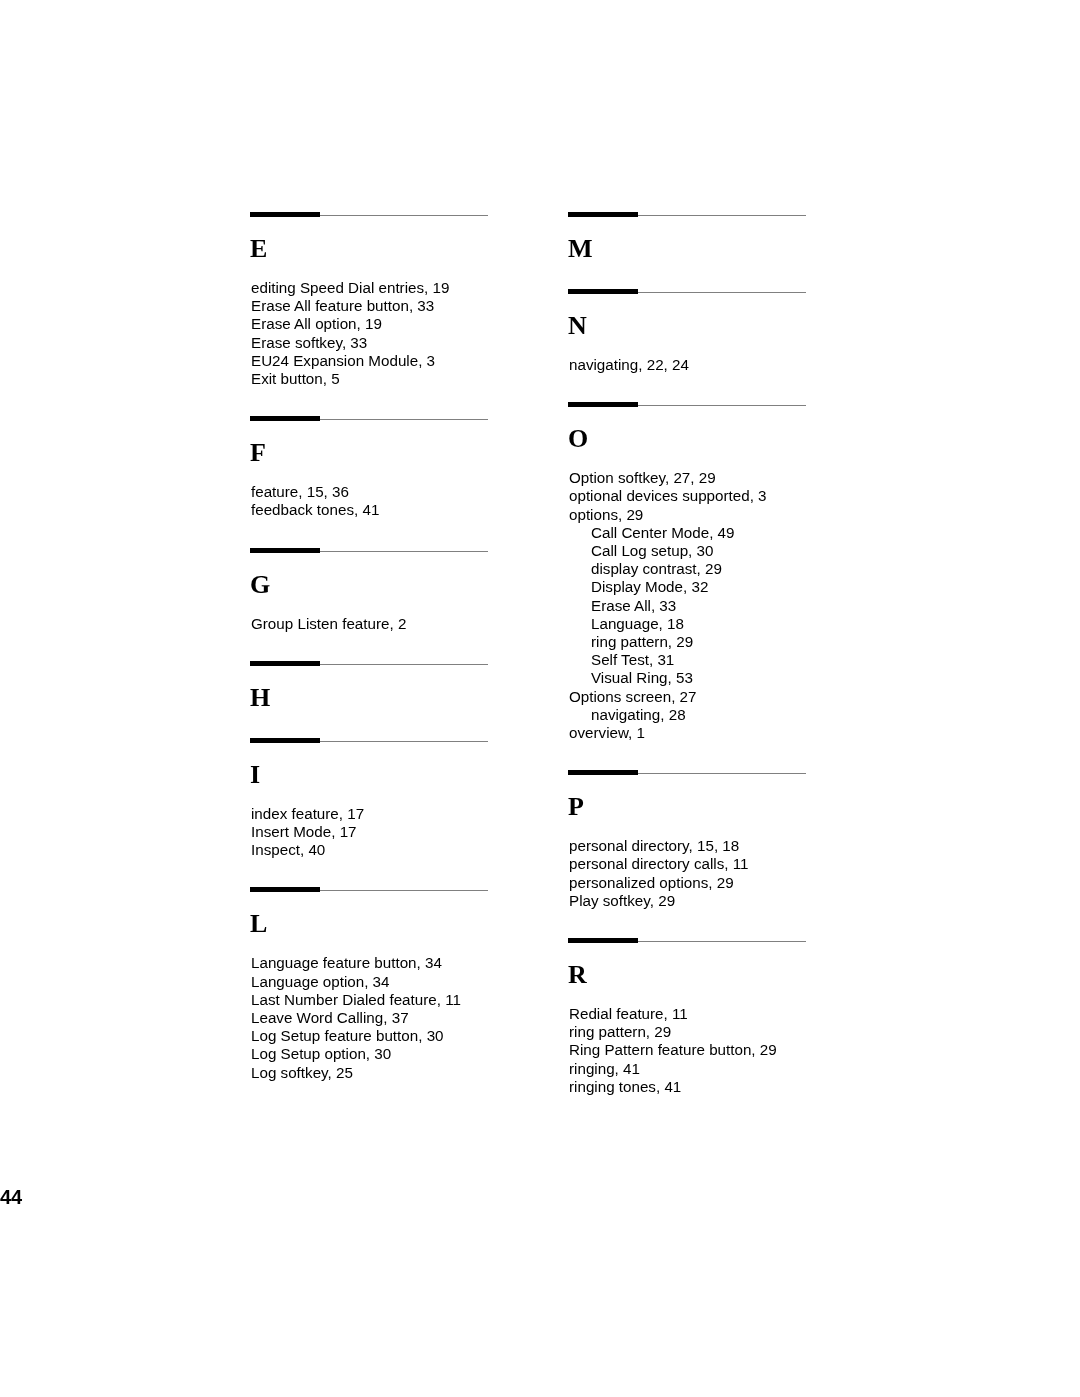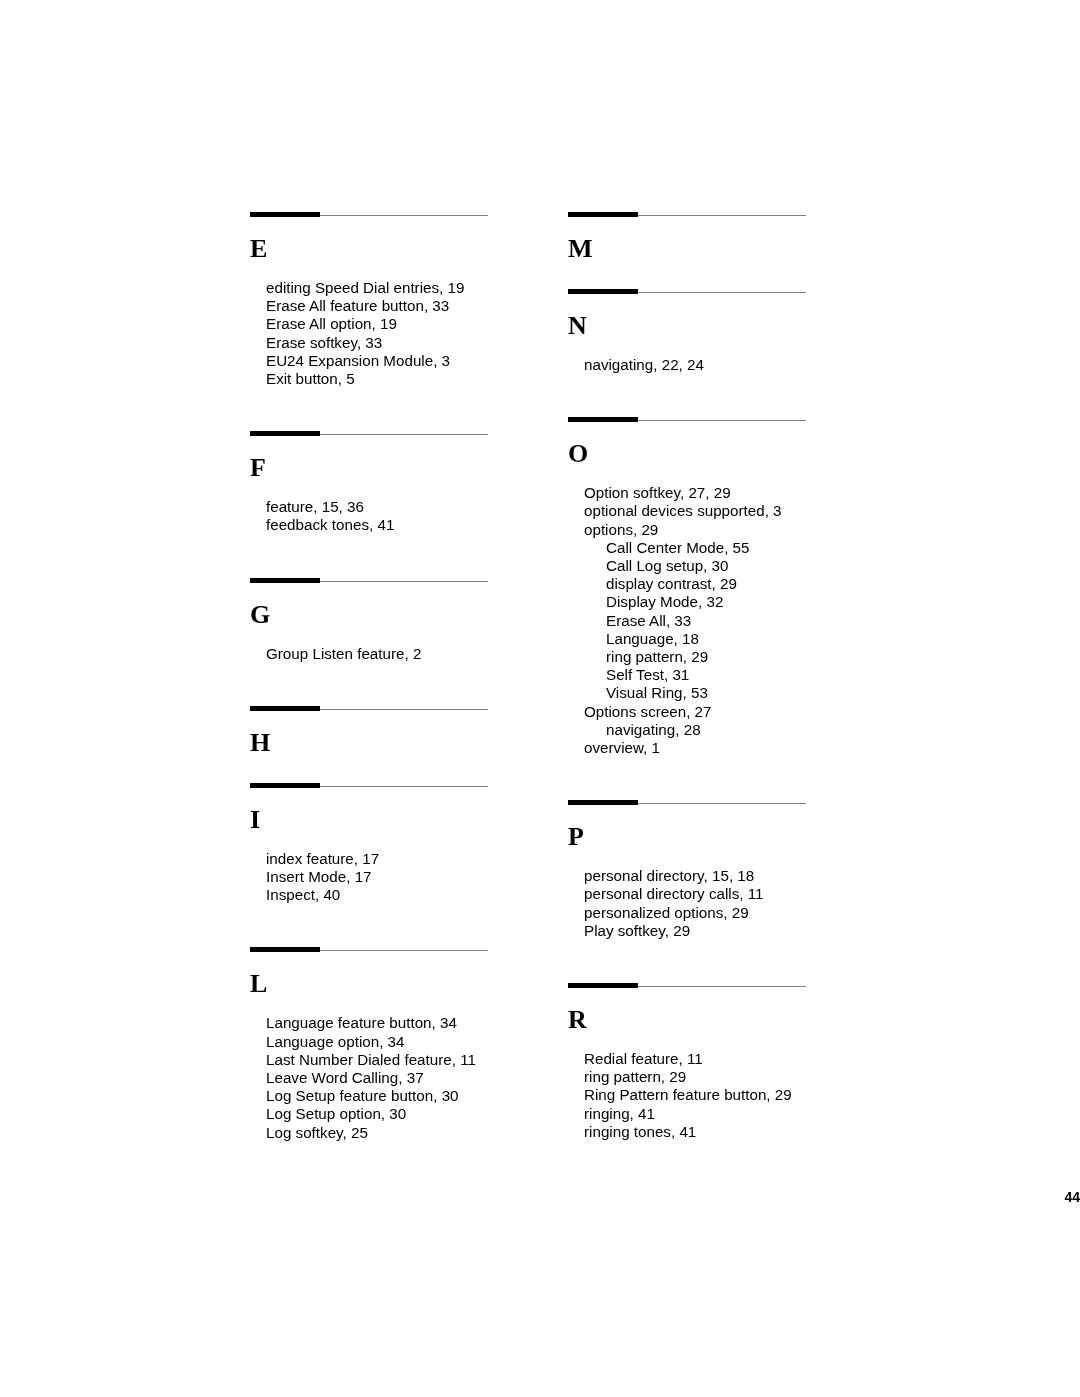--- a/index.html
+++ b/index.html
@@ -77,21 +77,21 @@
     font-size: 26px;
     line-height: 26px;
     color: #000000;
     margin-top: 19px;
     margin-bottom: 0;
     letter-spacing: 0px;
   }
 
   .entry-list {
     list-style: none;
-    margin: 16px;
+    margin: 1px;
     padding: 0;
     margin-top: 17px;
   }
   .entry {
     font-family: "Liberation Sans", sans-serif;
     font-size: 15.2px;
     line-height: 18.2px;
     color: #000000;
     white-space: nowrap;
   }
@@ -105,24 +105,24 @@
   }
   .gap-after {
     height: 27px;
   }
 
   .page-number {
     position: absolute;
     left: 0;
     top: 1189px;
     width: 1080px;
-    text-align: right;
+    text-align: left;
     font-family: "Liberation Sans", sans-serif;
     font-weight: bold;
-    font-size: 14px;
+    font-size: 20px;
     line-height: 16px;
     color: #000000;
   }
 </style>
 </head>
 <body>
 
 <div id="page">
 
   <div class="columns">
@@ -230,21 +230,21 @@
         <div class="section">
           <div class="divider">
             <span class="rule-thin"></span>
             <span class="rule-thick"></span>
           </div>
           <div class="section-letter">O</div>
           <ul class="entry-list">
             <li class="entry">Option softkey, 27, 29</li>
             <li class="entry">optional devices supported, 3</li>
             <li class="entry">options, 29</li>
-            <li class="entry sub">Call Center Mode, 55</li>
+            <li class="entry sub">Call Center Mode, 49</li>
             <li class="entry sub">Call Log setup, 30</li>
             <li class="entry sub">display contrast, 29</li>
             <li class="entry sub">Display Mode, 32</li>
             <li class="entry sub">Erase All, 33</li>
             <li class="entry sub">Language, 18</li>
             <li class="entry sub">ring pattern, 29</li>
             <li class="entry sub">Self Test, 31</li>
             <li class="entry sub">Visual Ring, 53</li>
             <li class="entry">Options screen, 27</li>
             <li class="entry sub">navigating, 28</li>

